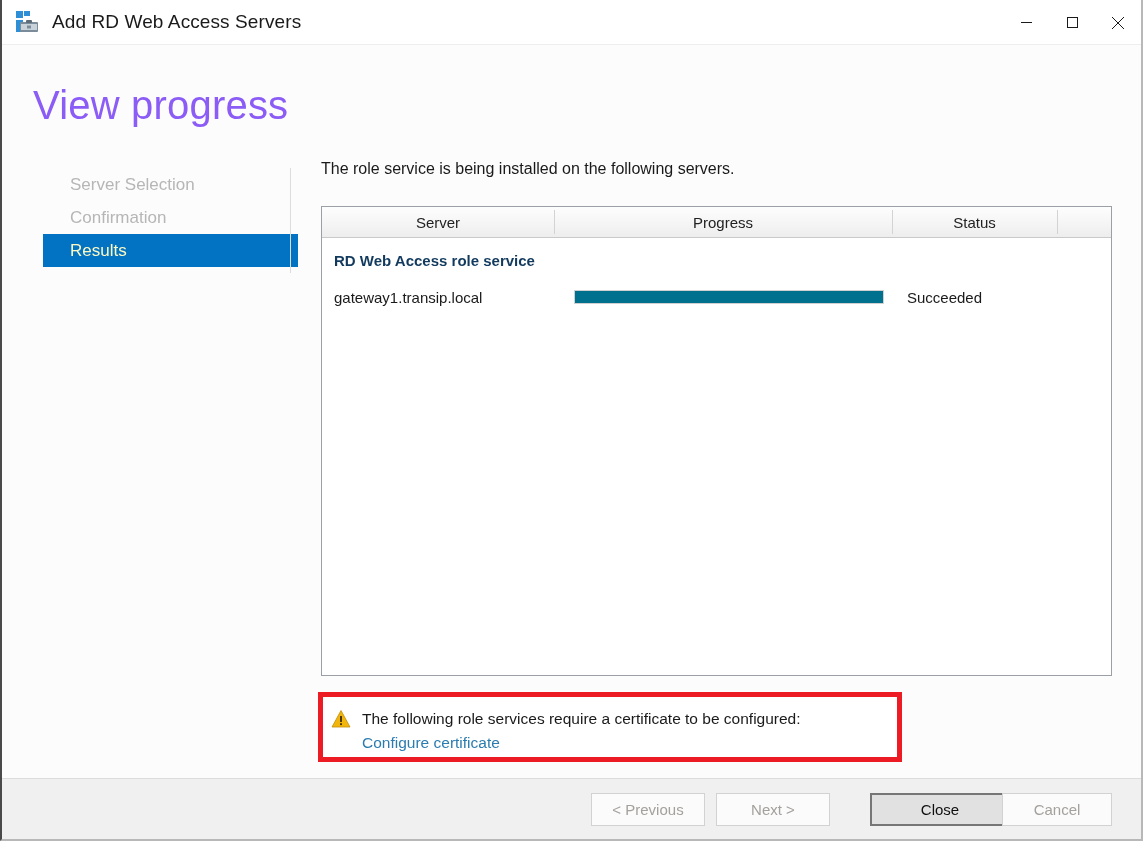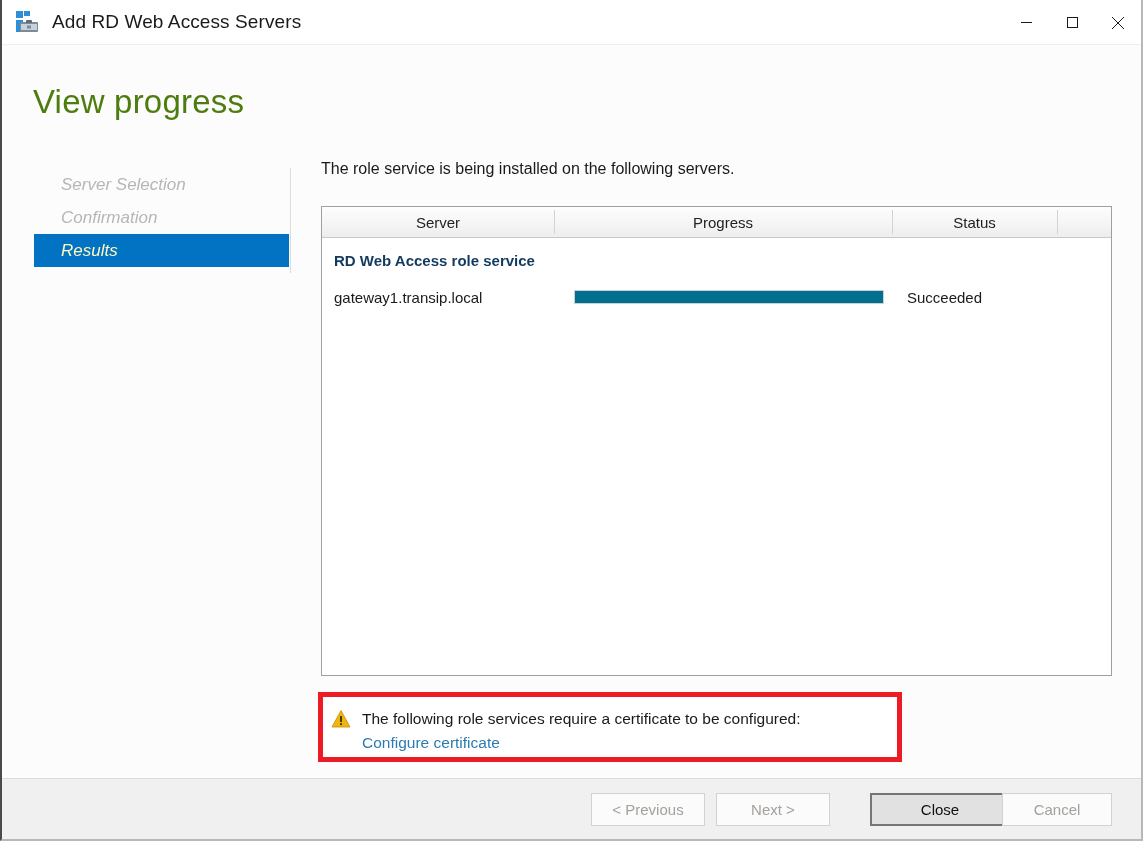--- a/index.html
+++ b/index.html
@@ -68,33 +68,32 @@
     display: flex;
     align-items: center;
     justify-content: center;
   }
 
   
   .page-title {
     position: absolute;
     left: 31px;
     top: 83px;
-    font-size: 33px;
+    font-size: 40px;
     font-weight: 300;
-    color: #4d7c0f;
+    color: #8b5cf6;
     letter-spacing: 0.2px;
   }
 
   
   .nav {
     position: absolute;
-    left: 32px;
+    left: 41px;
     top: 168px;
     width: 255px;
-    font-style: italic;
   }
 
   .nav-item {
     height: 33px;
     line-height: 33px;
     padding-left: 27px;
     font-size: 17px;
     color: #b6b6b6;
     white-space: nowrap;
   }

